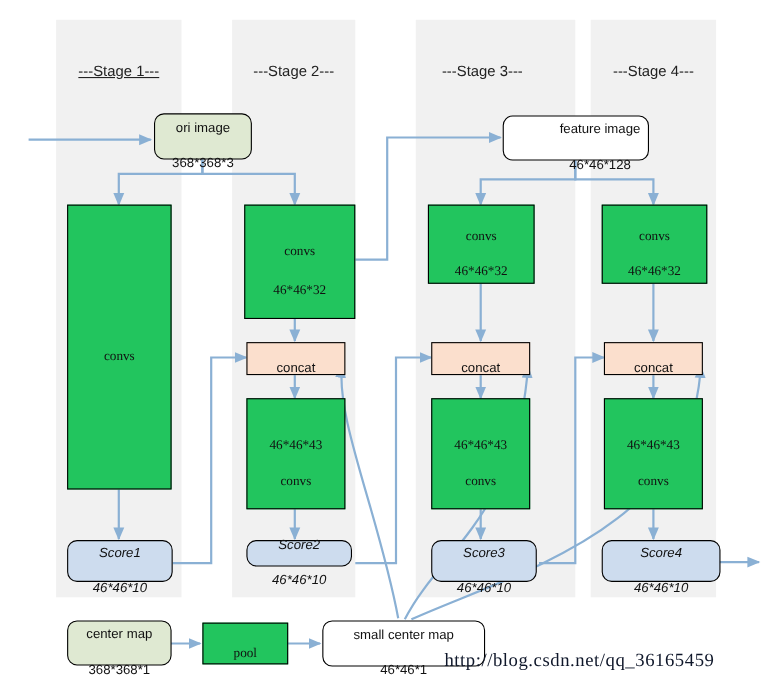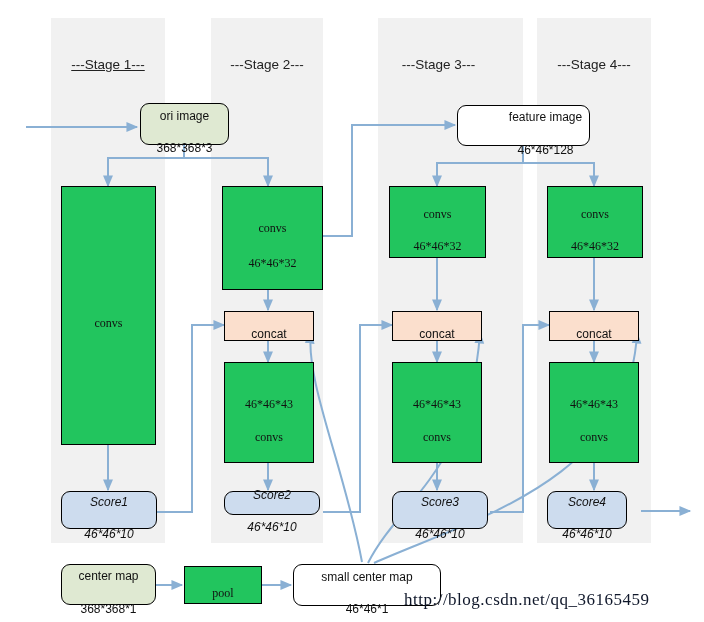--- a/index.html
+++ b/index.html
@@ -152,21 +152,21 @@
     <span class="l">46*46*10</span>
   </div>
   <div class="node blue round" style="left:224px;top:491px;width:96px;height:24px;">
     <span class="l">Score2</span>
     <span class="l">46*46*10</span>
   </div>
   <div class="node blue round" style="left:392px;top:491px;width:96px;height:38px;">
     <span class="l">Score3</span>
     <span class="l">46*46*10</span>
   </div>
-  <div class="node blue round" style="left:547px;top:491px;width:80px;height:38px;">
+  <div class="node blue round" style="left:547px;top:491px;width:108px;height:38px;">
     <span class="l">Score4</span>
     <span class="l">46*46*10</span>
   </div>
 
   <div class="node green round" style="left:61px;top:564px;width:95px;height:41px;">
     <span class="l">center map</span>
     <span class="l">368*368*1</span>
   </div>
 
   <div class="node rect" style="left:184px;top:566px;width:78px;height:38px;">

